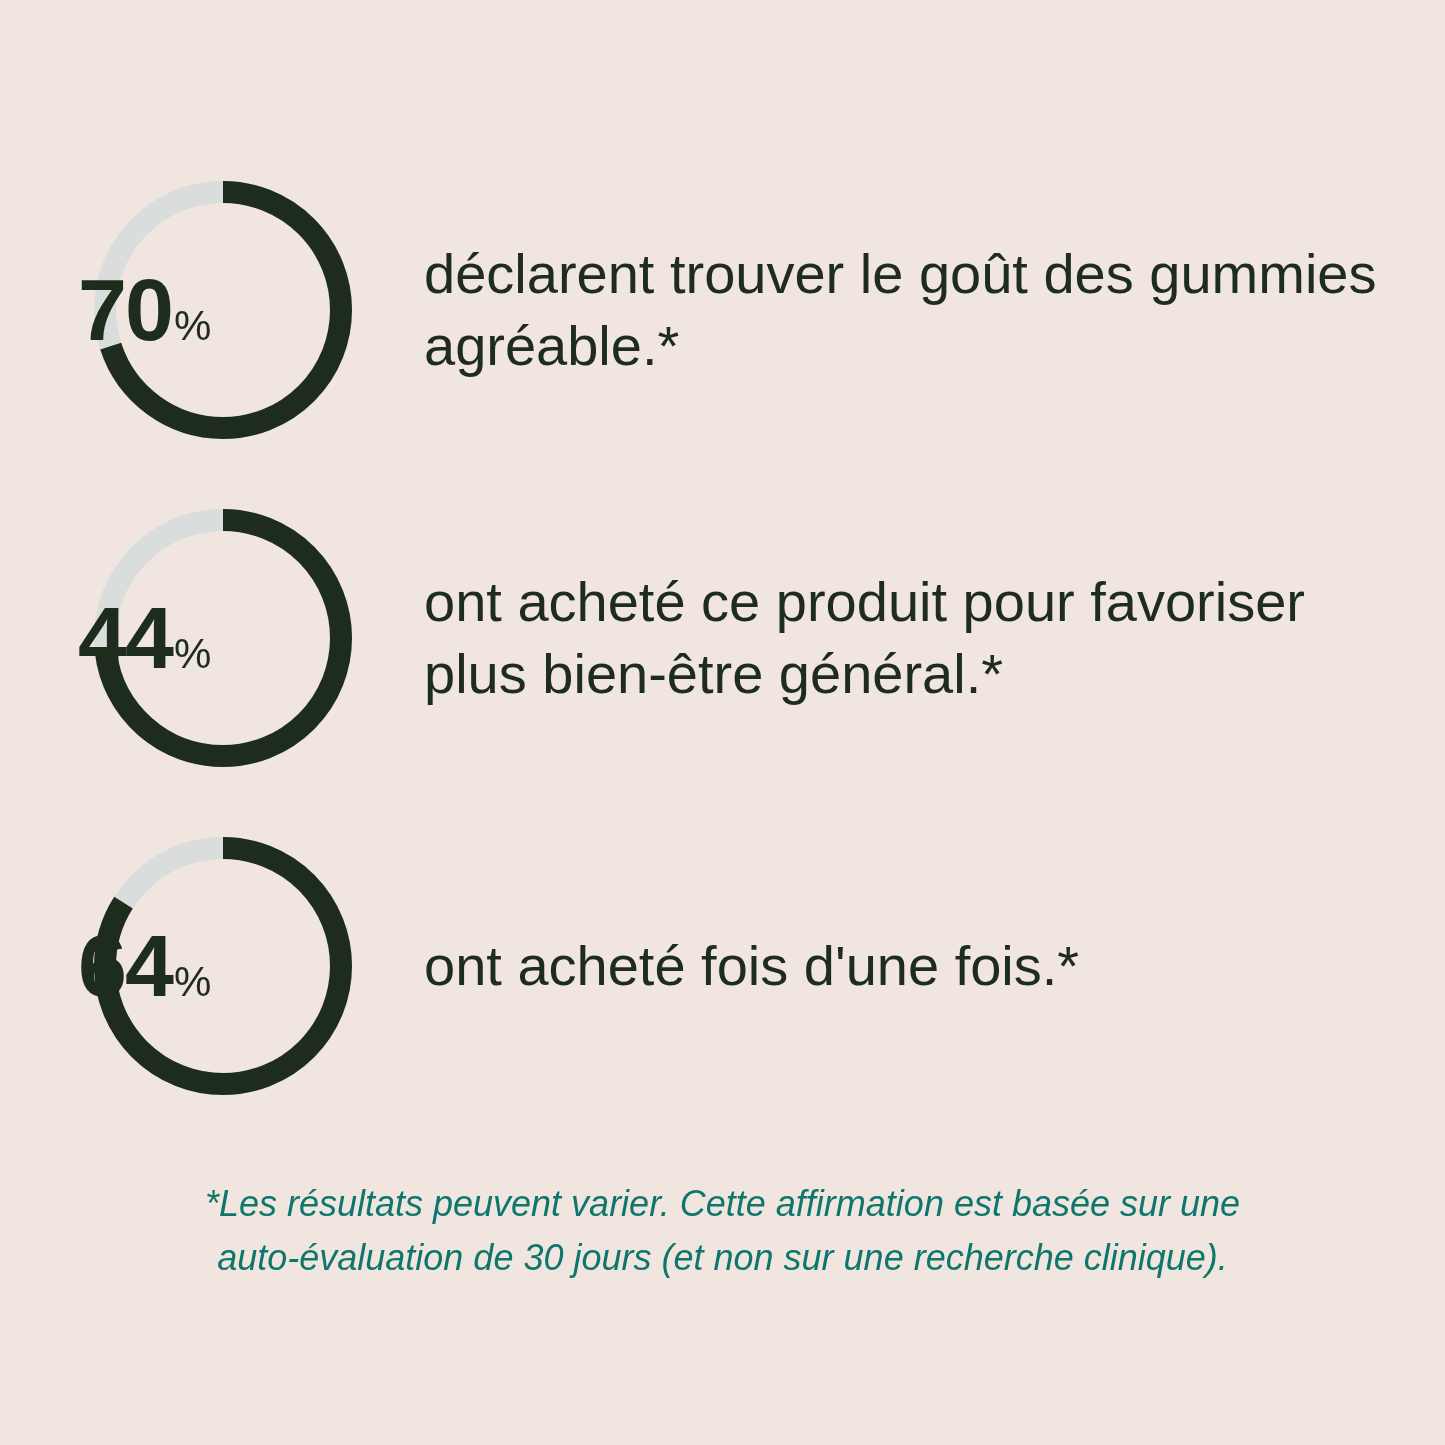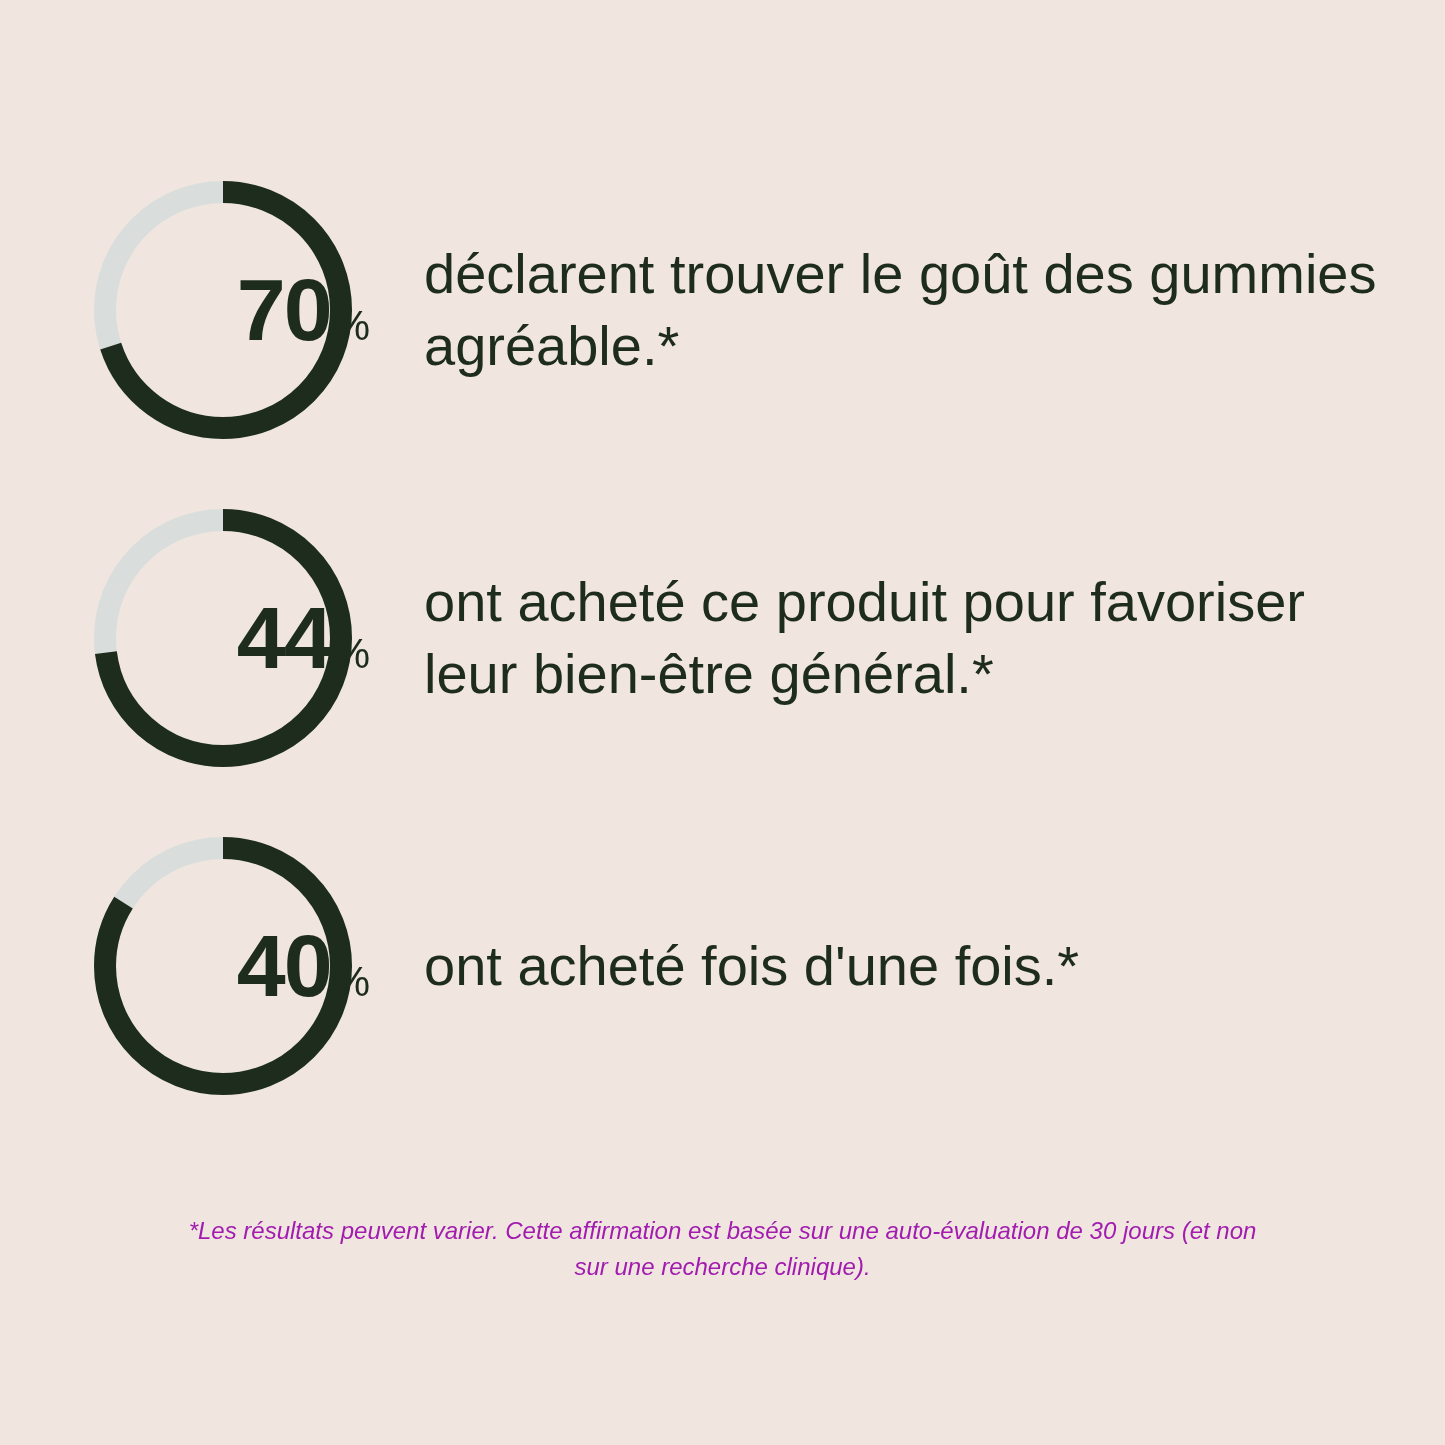--- a/index.html
+++ b/index.html
@@ -29,21 +29,21 @@
     height: 280px;
     margin-bottom: 48px;
   }
   .donut-wrap {
     width: 290px;
     min-width: 290px;
     height: 280px;
     position: relative;
     display: flex;
     align-items: center;
-    justify-content: flex-end;
+    justify-content: flex-start;
     margin-left: 18px;
   }
   .donut-svg {
     position: absolute;
     top: 50%;
     left: 50%;
     transform: translate(-50%, -50%);
   }
   .donut-label {
     position: relative;
@@ -73,23 +73,23 @@
     margin-left: 56px;
     max-width: 1010px;
   }
   .footnote {
     position: absolute;
     left: 0;
     right: 0;
     bottom: 160px;
     text-align: center;
     font-style: italic;
-    font-size: 24px;
+    font-size: 36px;
     line-height: 1.5;
-    color: #a21caf;
+    color: #0f766e;
     padding: 0 180px;
   }
 </style>
 </head>
 <body>
 
 <div class="infographic">
 
   <div class="stat-row">
     <div class="donut-wrap">
@@ -109,31 +109,31 @@
     <div class="donut-wrap">
       <svg class="donut-svg" width="272" height="272" viewBox="0 0 272 272">
         <circle cx="136" cy="136" r="118" fill="none" stroke="#d9dddb" stroke-width="22"></circle>
         <circle id="ring-1" cx="136" cy="136" r="118" fill="none" stroke="#1d2c1c" stroke-width="22" stroke-linecap="butt" transform="rotate(-90 136 136)" stroke-dasharray="541.2335823604495 741.4158662471912"></circle>
       </svg>
       <div class="donut-label">
         <span class="donut-value">44</span>
         <span class="donut-pct">%</span>
       </div>
     </div>
-    <div class="stat-text">ont acheté ce produit pour favoriser leur bien-être général.*</div>
+    <div class="stat-text">ont acheté ce produit pour favoriser plus bien-être général.*</div>
   </div>
 
   <div class="stat-row">
     <div class="donut-wrap">
       <svg class="donut-svg" width="272" height="272" viewBox="0 0 272 272">
         <circle cx="136" cy="136" r="118" fill="none" stroke="#d9dddb" stroke-width="22"></circle>
         <circle id="ring-2" cx="136" cy="136" r="118" fill="none" stroke="#1d2c1c" stroke-width="22" stroke-linecap="butt" transform="rotate(-90 136 136)" stroke-dasharray="622.7893276476406 741.4158662471912"></circle>
       </svg>
       <div class="donut-label">
-        <span class="donut-value">40</span>
+        <span class="donut-value">64</span>
         <span class="donut-pct">%</span>
       </div>
     </div>
     <div class="stat-text">ont acheté fois d'une fois.*</div>
   </div>
 
   <div class="footnote">*Les résultats peuvent varier. Cette affirmation est basée sur une auto-évaluation de 30 jours (et non sur une recherche clinique).</div>
 </div>
 
 </body></html>

